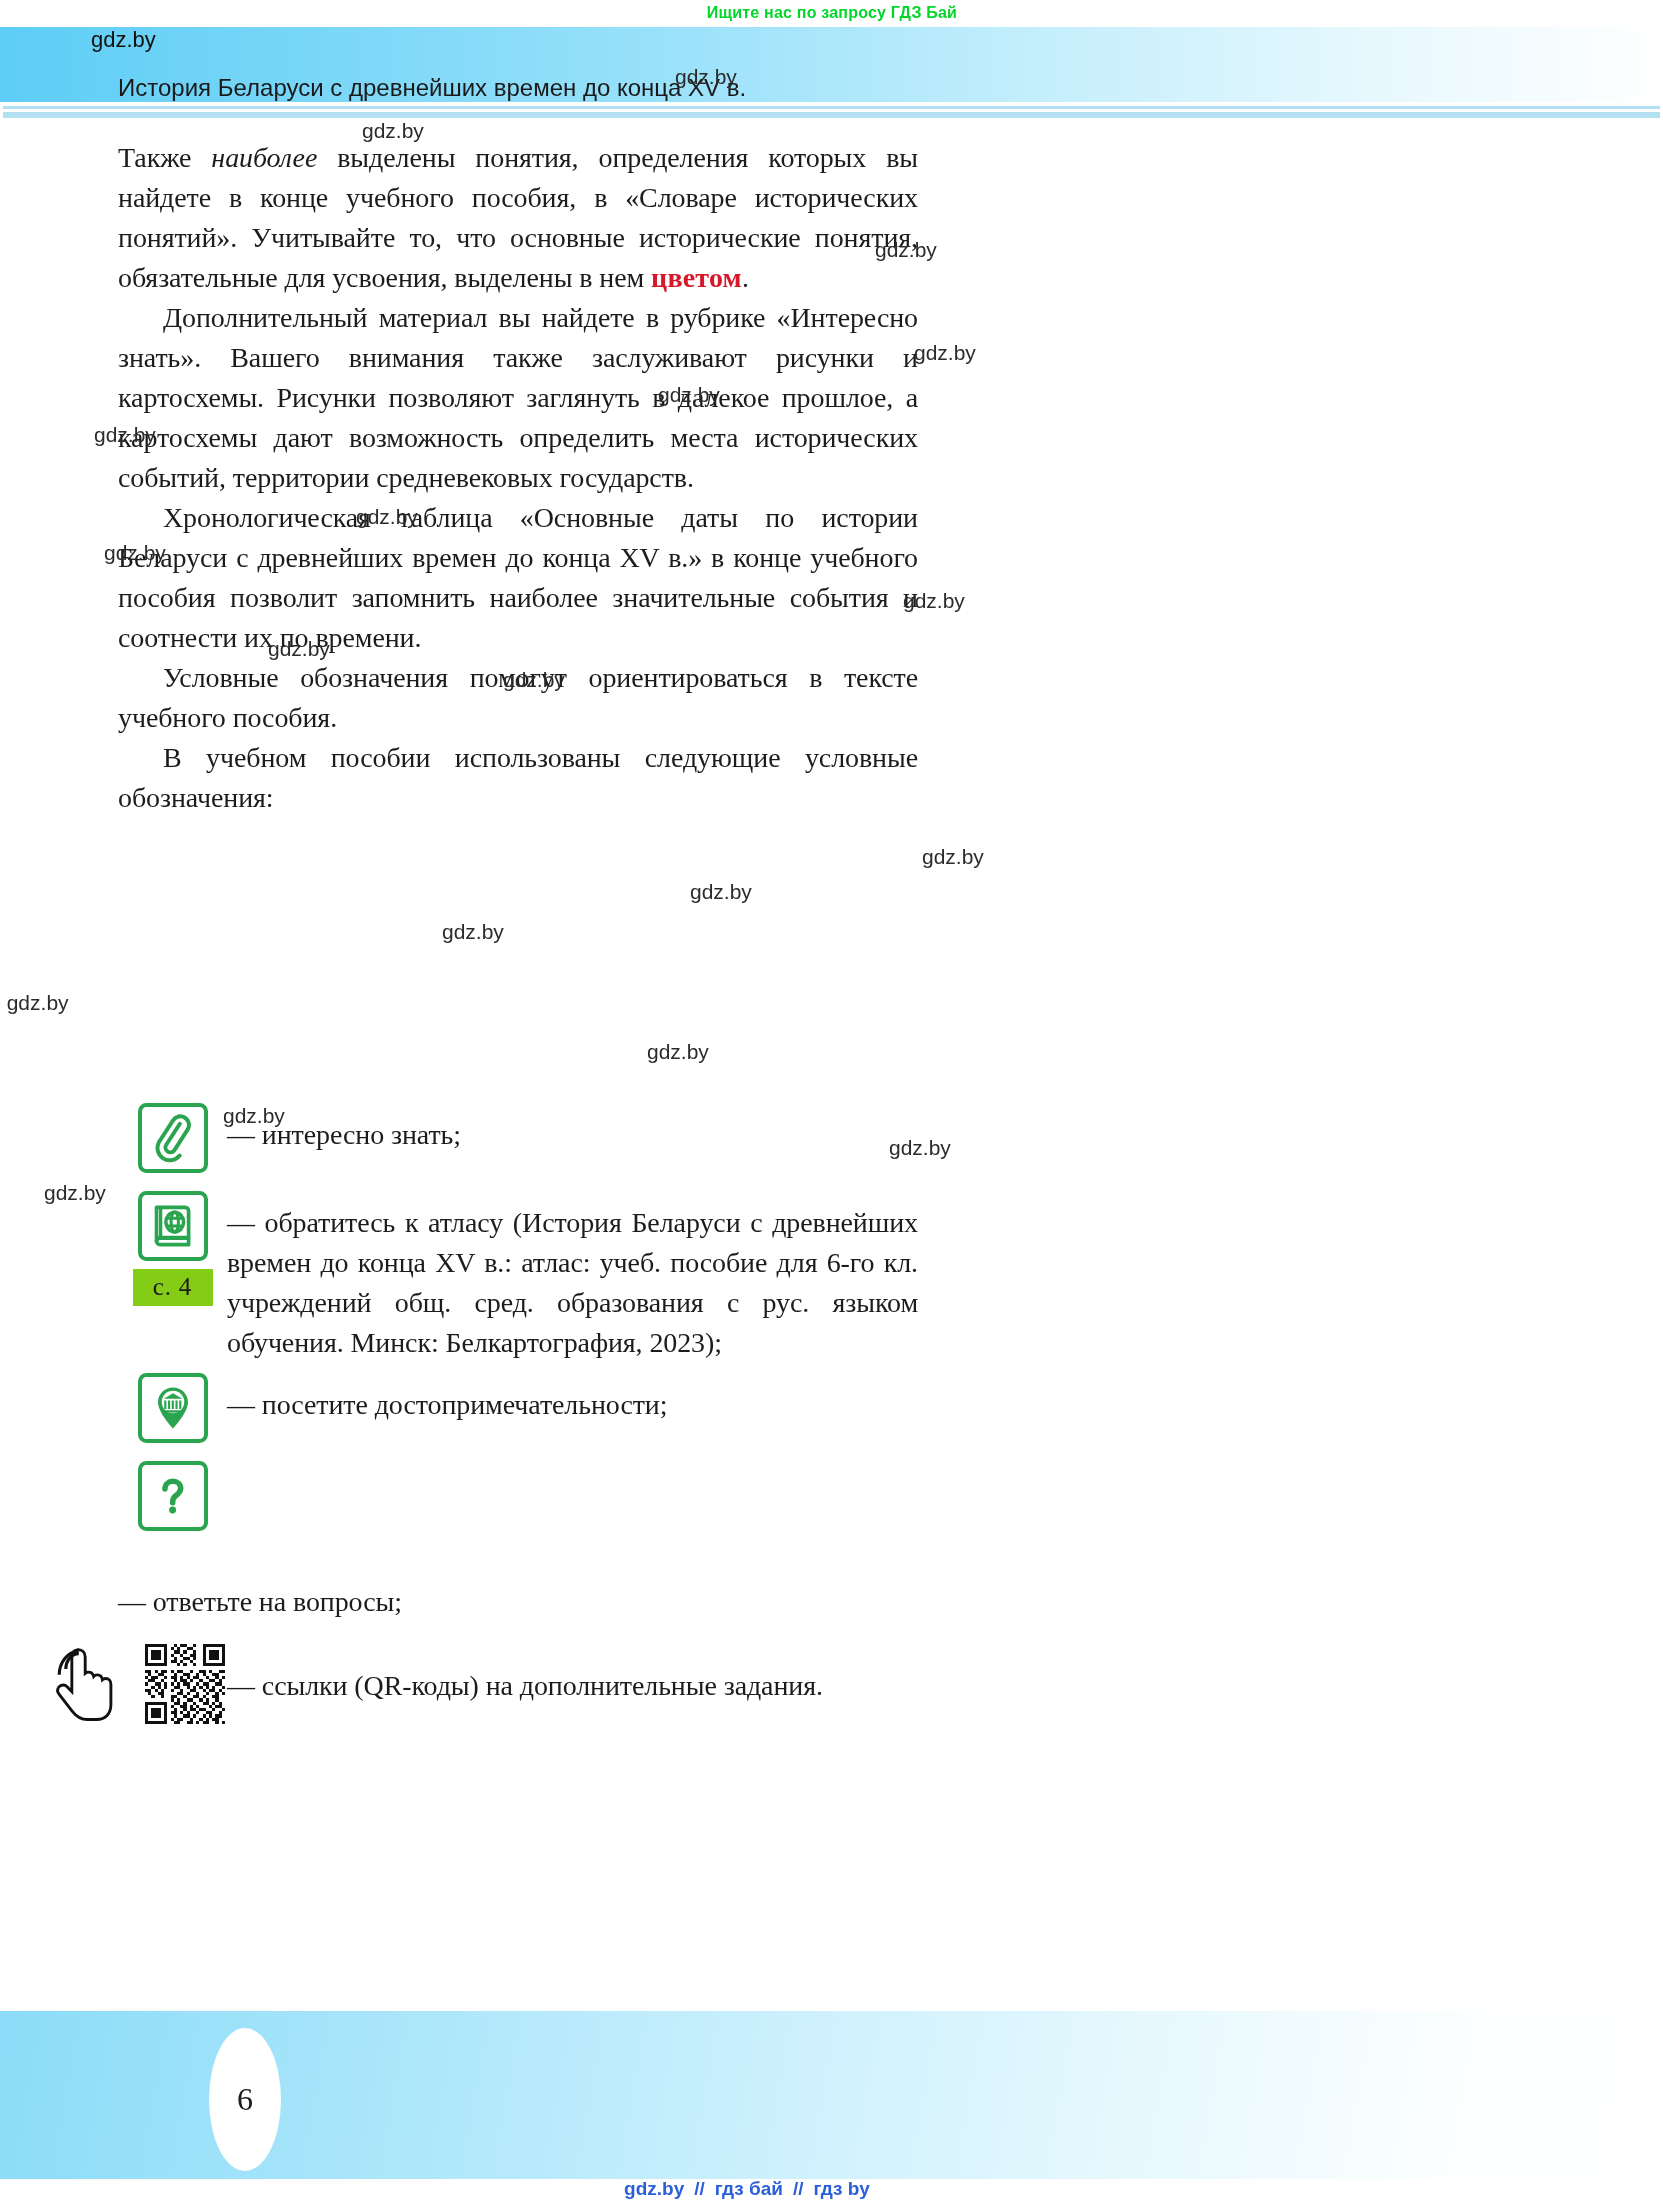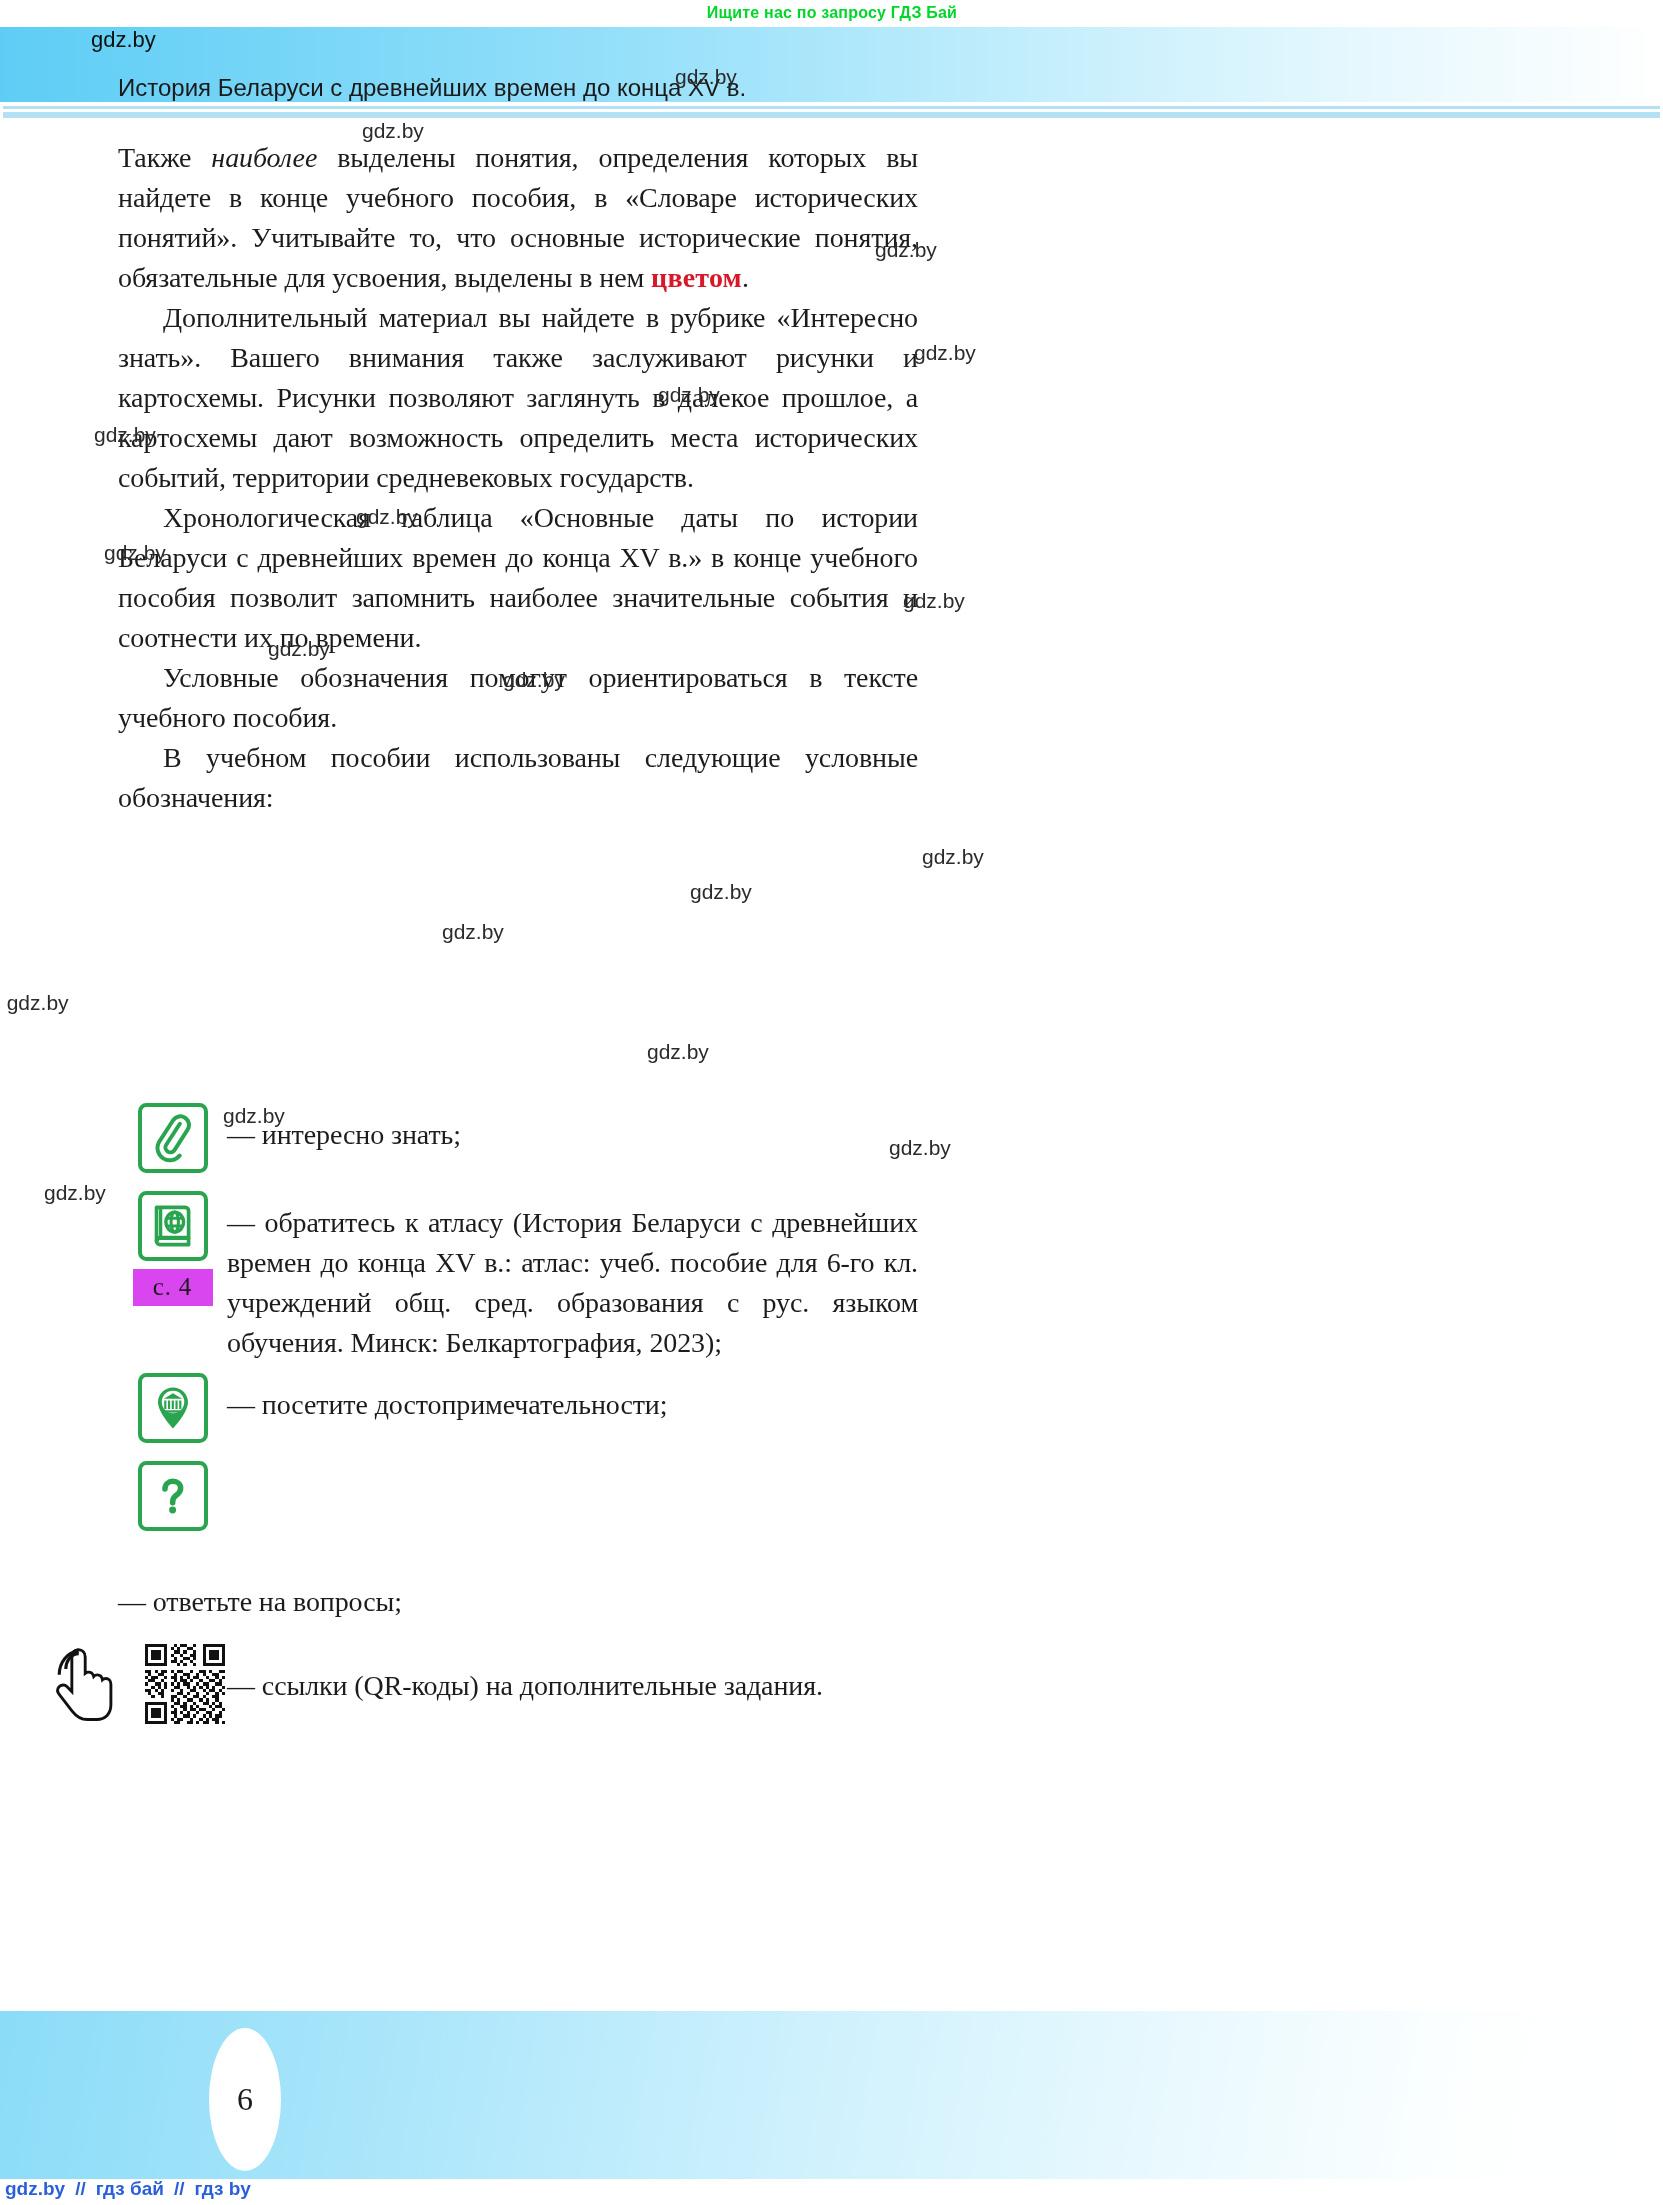--- a/index.html
+++ b/index.html
@@ -138,21 +138,21 @@
     box-sizing: border-box;
     display: flex;
     align-items: center;
     justify-content: center;
     background: #ffffff;
   }
   .page-badge {
     margin-top: 7.5px;
     width: 80px;
     height: 37px;
-    background: #d946ef;
+    background: #84cc16;
     display: flex;
     align-items: center;
     justify-content: center;
     font-size: 25px;
     color: #1c1c1c;
     letter-spacing: 0.8px;
   }
 
   
   .qr-col {
@@ -210,25 +210,26 @@
     font-family: "Liberation Sans", sans-serif;
     font-size: 34px;
     color: #f7b9c8;
     white-space: nowrap;
   }
   .footer-links {
     position: absolute;
     left: 0;
     top: 2178px;
     width: 1462px;
-    text-align: left;
+    text-align: center;
     font-family: "Liberation Sans", sans-serif;
     font-size: 19px;
     font-weight: bold;
     color: #2b5fd9;
+    padding-left: 16px;
   }
   .footer-links span { margin: 0 5px; }
 </style>
 </head>
 <body>
 
 <div class="page">
 
   <div class="promo-bar">
     <span class="promo-text">Ищите нас по запросу ГДЗ Бай</span>

